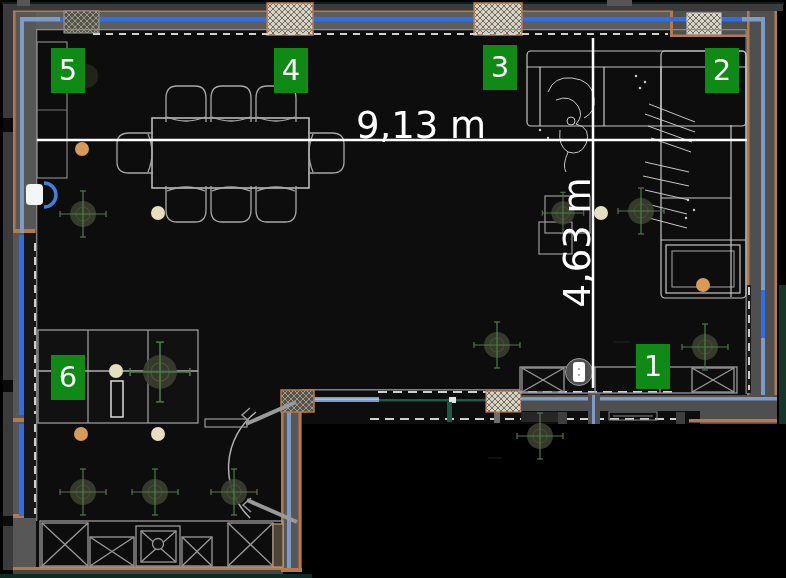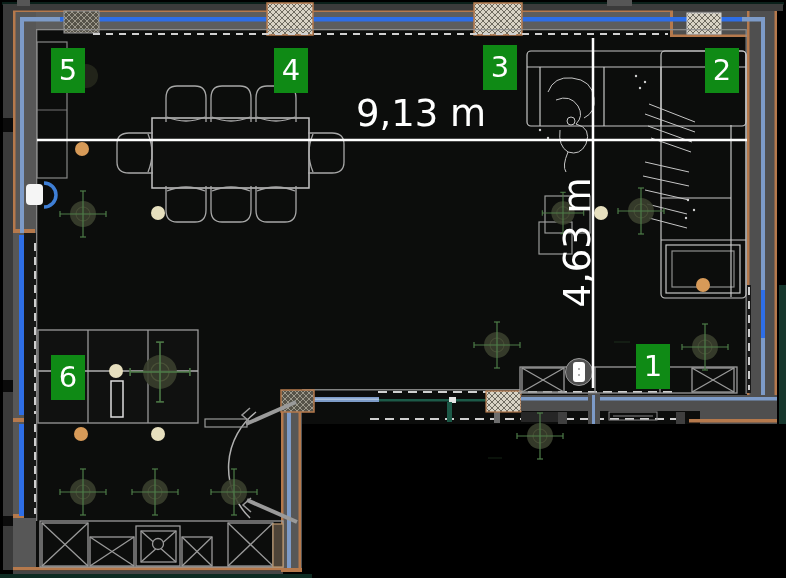--- a/index.html
+++ b/index.html
@@ -2,21 +2,21 @@
 <html><head>
 <meta charset="utf-8">
 <style>
   html,body{margin:0;padding:0;background:#000;}
   .stage{position:relative;width:786px;height:578px;background:#000;overflow:hidden;
          font-family:"DejaVu Sans",sans-serif;}
   .stage svg{position:absolute;left:0;top:0;}
   .marker{position:absolute;width:34px;height:45px;background:#0f8a15;color:#fff;
           font-size:29px;line-height:45px;text-align:center;z-index:5;cursor:pointer;}
   .dim{position:absolute;color:#fff;font-size:37px;z-index:4;white-space:nowrap;}
-  .dim-w{left:336px;top:92px;width:170px;text-align:center;}
+  .dim-w{left:336px;top:104px;width:170px;text-align:center;}
   .dim-d{left:492px;top:221px;width:170px;text-align:center;
          transform:rotate(-90deg);transform-origin:50% 50%;}
 </style>
 </head>
 <body>
 
 <div class="stage">
 
 <svg width="786" height="578" viewBox="0 0 786 578">
   <defs>

